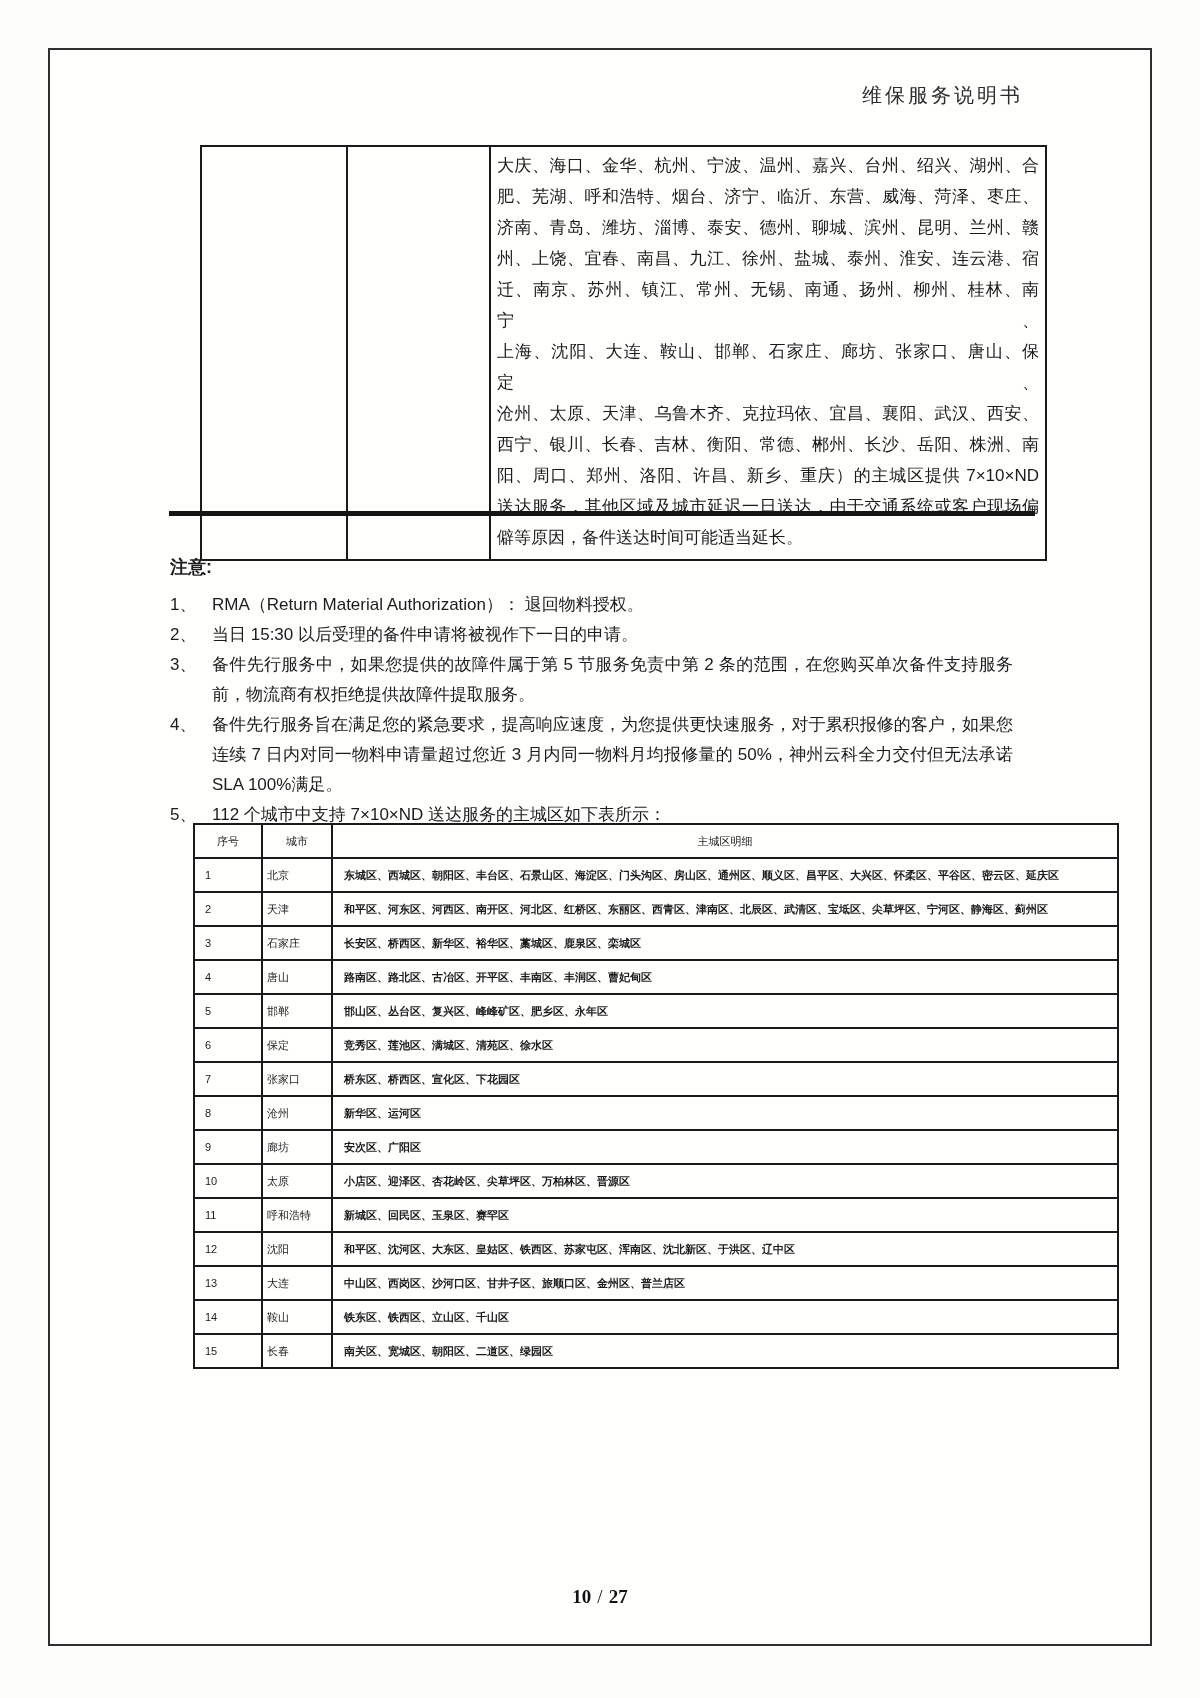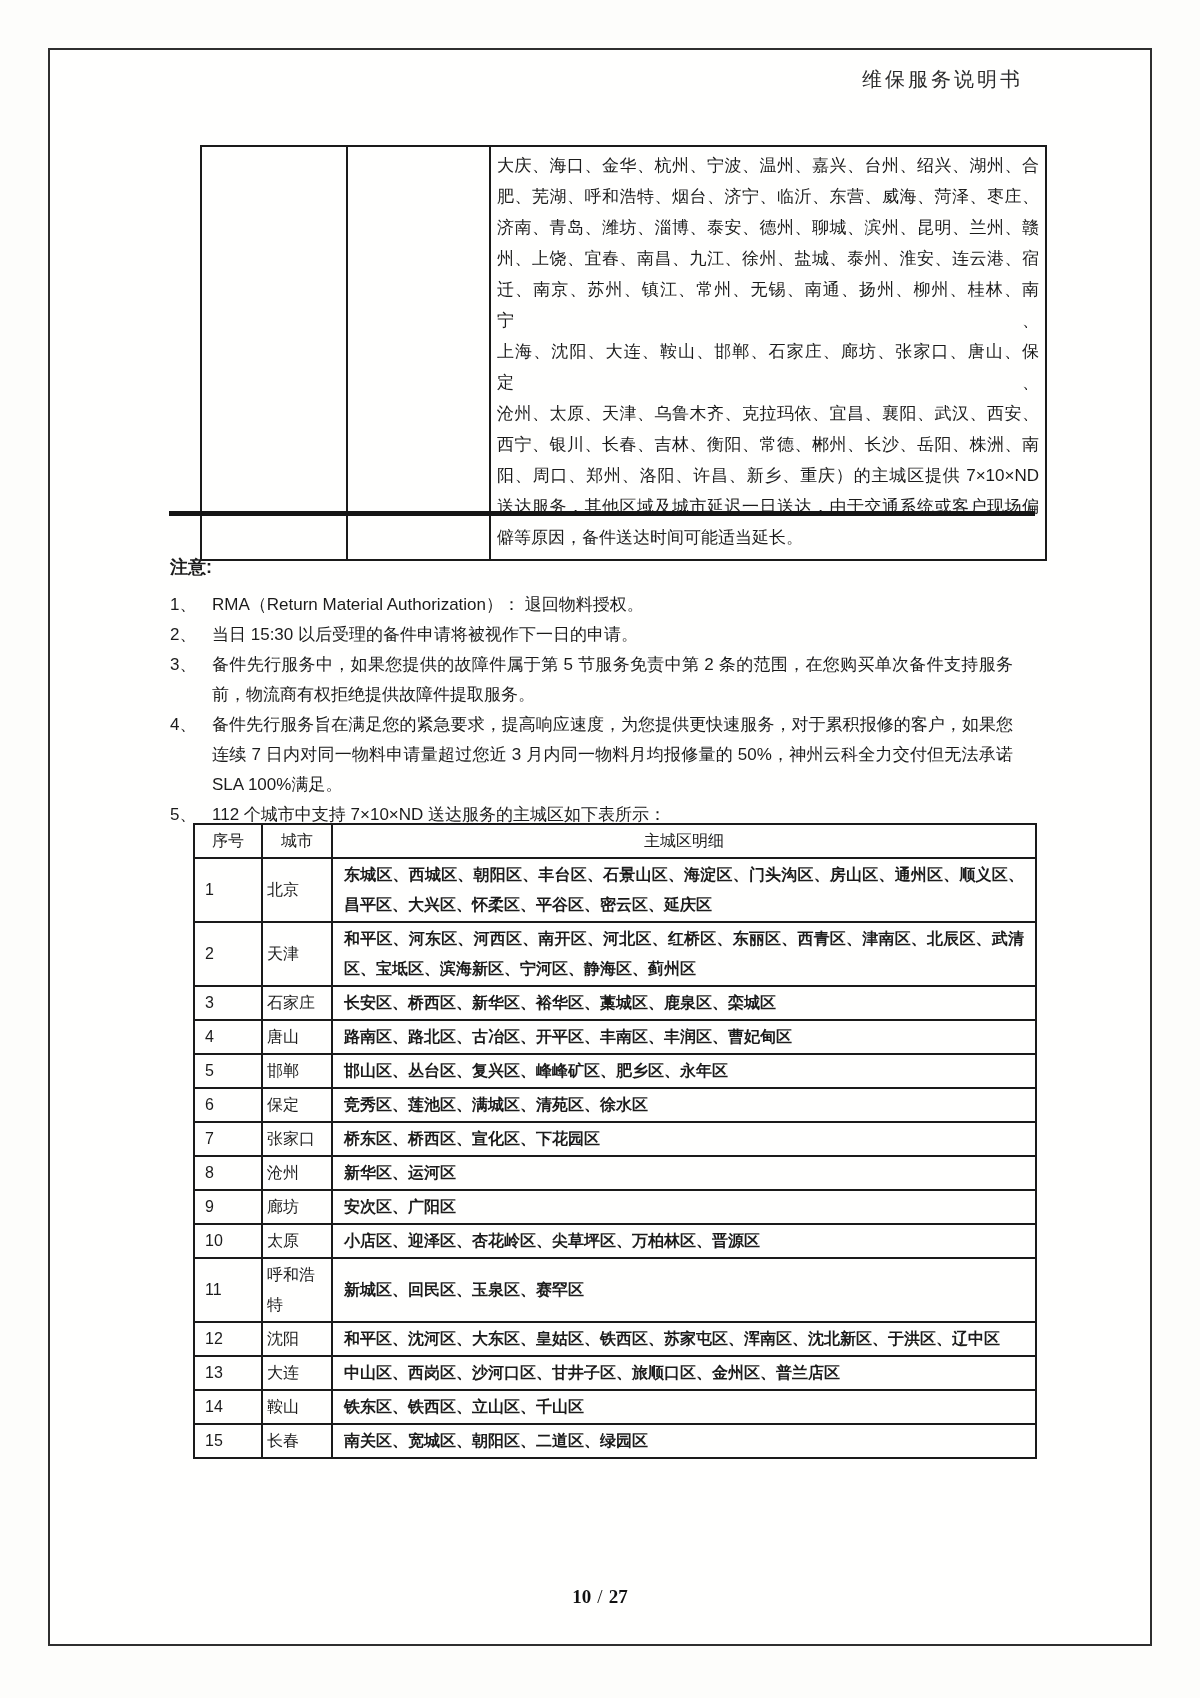--- a/index.html
+++ b/index.html
@@ -8,21 +8,21 @@
     position:relative;
     background:#fdfdfb;
     color:#1b1b1b;
     font-family:"Liberation Sans","DejaVu Sans",sans-serif;
   }
   .page-border{
     position:absolute; left:48px; top:48px; width:1104px; height:1598px;
     border:2px solid #2f2f2f; background:#fffffe;
   }
   .doc-header{
-    position:absolute; top:66px; right:177px;
+    position:absolute; top:82px; right:177px;
     font-family:"Liberation Serif","DejaVu Serif",serif;
     font-size:20px; letter-spacing:3px; color:#2b2b2b;
   }
   
   .cont-table{
     position:absolute; left:200px; top:145px; width:847px;
     border-collapse:collapse; table-layout:fixed;
   }
   .cont-table td{
     border:2px solid #1a1a1a; vertical-align:top;
@@ -39,23 +39,23 @@
     background:#151515;
   }
   
   .notes{ position:absolute; left:170px; top:552px; width:843px; }
   .notes-heading{ font-size:18px; font-weight:bold; line-height:30px; margin-bottom:8px; }
   .note-item{ display:flex; font-size:17px; line-height:30px; }
   .note-num{ flex:0 0 42px; }
   .note-text{ flex:1; text-align:justify; }
   
   .city-table{
-    position:absolute; left:193px; top:823px; width:844px;
+    position:absolute; left:193px; top:823px; width:926px;
     border-collapse:collapse; table-layout:fixed;
-    font-size:16px; line-height:30px;
+    font-size:11px; line-height:30px;
   }
   .city-table col.w-no{ width:68px; }
   .city-table col.w-city{ width:70px; }
   .city-table td{
     border:2px solid #1a1a1a; vertical-align:middle; padding:1px 11px;
   }
   .city-table tr.head td{ text-align:center; padding:1px 4px; }
   .city-table td.no{ padding:1px 6px 1px 10px; }
   .city-table td.city{ padding:1px 4px; }
   .city-table td.dist{ text-align:justify;font-weight:bold; }
@@ -135,21 +135,21 @@
     <td>主城区明细</td>
   </tr>
   <tr>
     <td class="no">1</td>
     <td class="city">北京</td>
     <td class="dist">东城区、西城区、朝阳区、丰台区、石景山区、海淀区、门头沟区、房山区、通州区、顺义区、昌平区、大兴区、怀柔区、平谷区、密云区、延庆区</td>
   </tr>
   <tr>
     <td class="no">2</td>
     <td class="city">天津</td>
-    <td class="dist">和平区、河东区、河西区、南开区、河北区、红桥区、东丽区、西青区、津南区、北辰区、武清区、宝坻区、滨海新区、宁河区、静海区、蓟州区</td>
+    <td class="dist">和平区、河东区、河西区、南开区、河北区、红桥区、东丽区、西青区、津南区、北辰区、武清区、宝坻区、尖草坪区、宁河区、静海区、蓟州区</td>
   </tr>
   <tr>
     <td class="no">3</td>
     <td class="city">石家庄</td>
     <td class="dist">长安区、桥西区、新华区、裕华区、藁城区、鹿泉区、栾城区</td>
   </tr>
   <tr>
     <td class="no">4</td>
     <td class="city">唐山</td>
     <td class="dist">路南区、路北区、古冶区、开平区、丰南区、丰润区、曹妃甸区</td>

